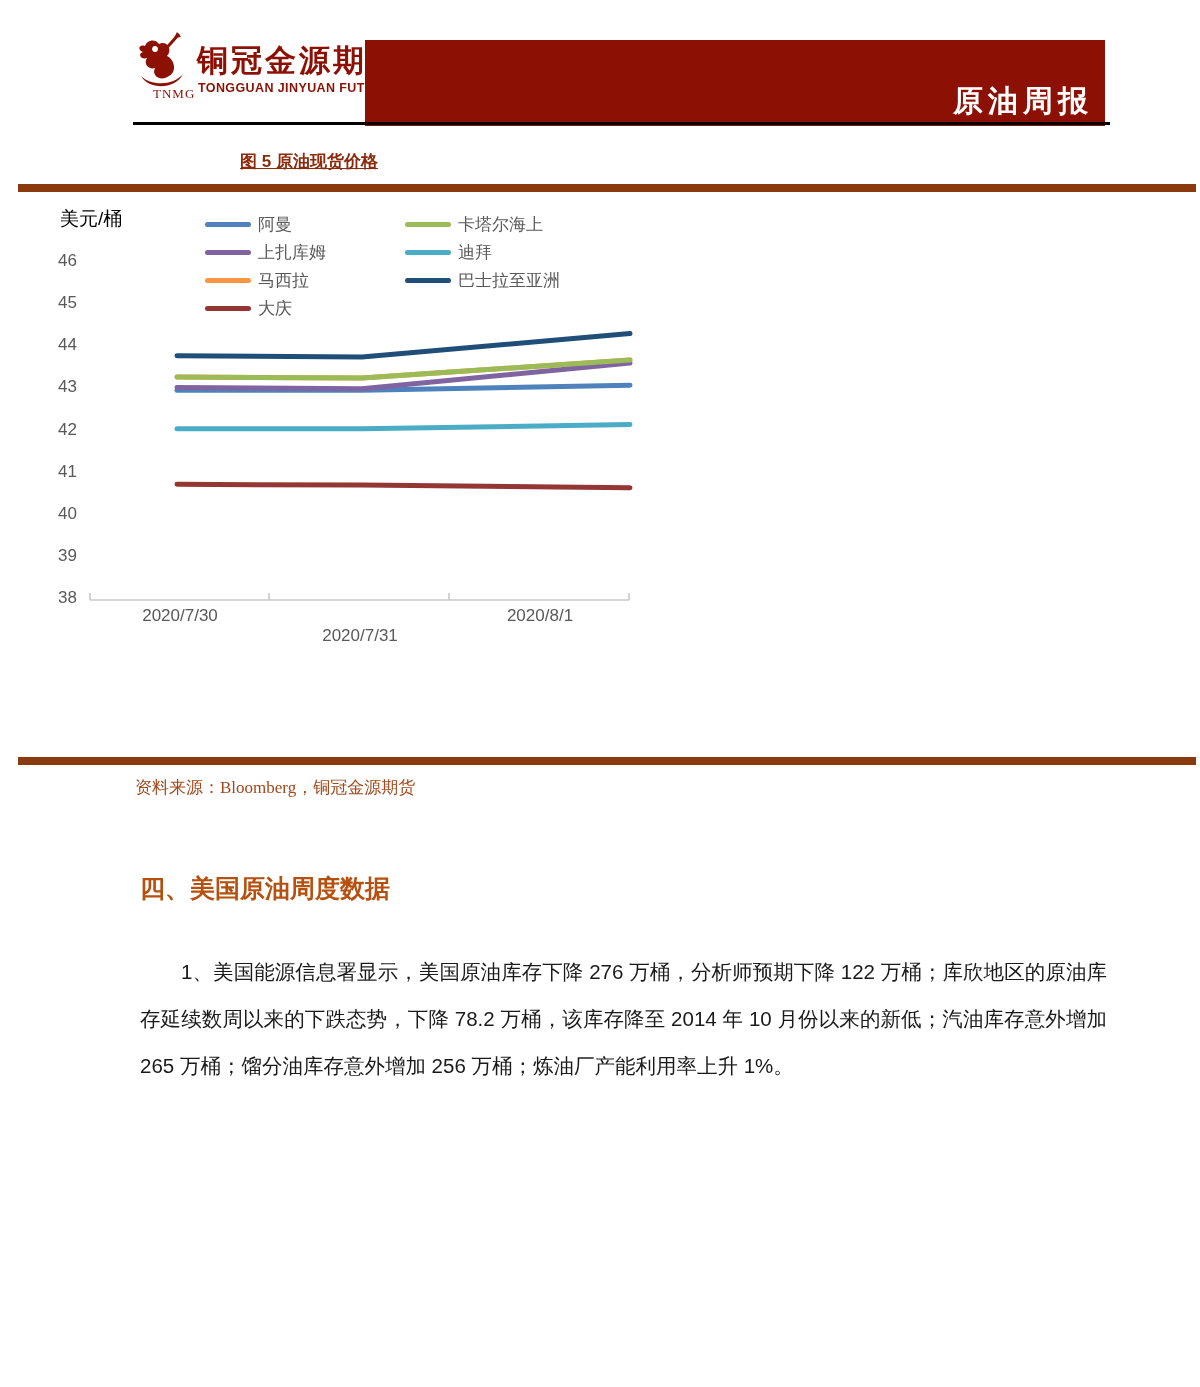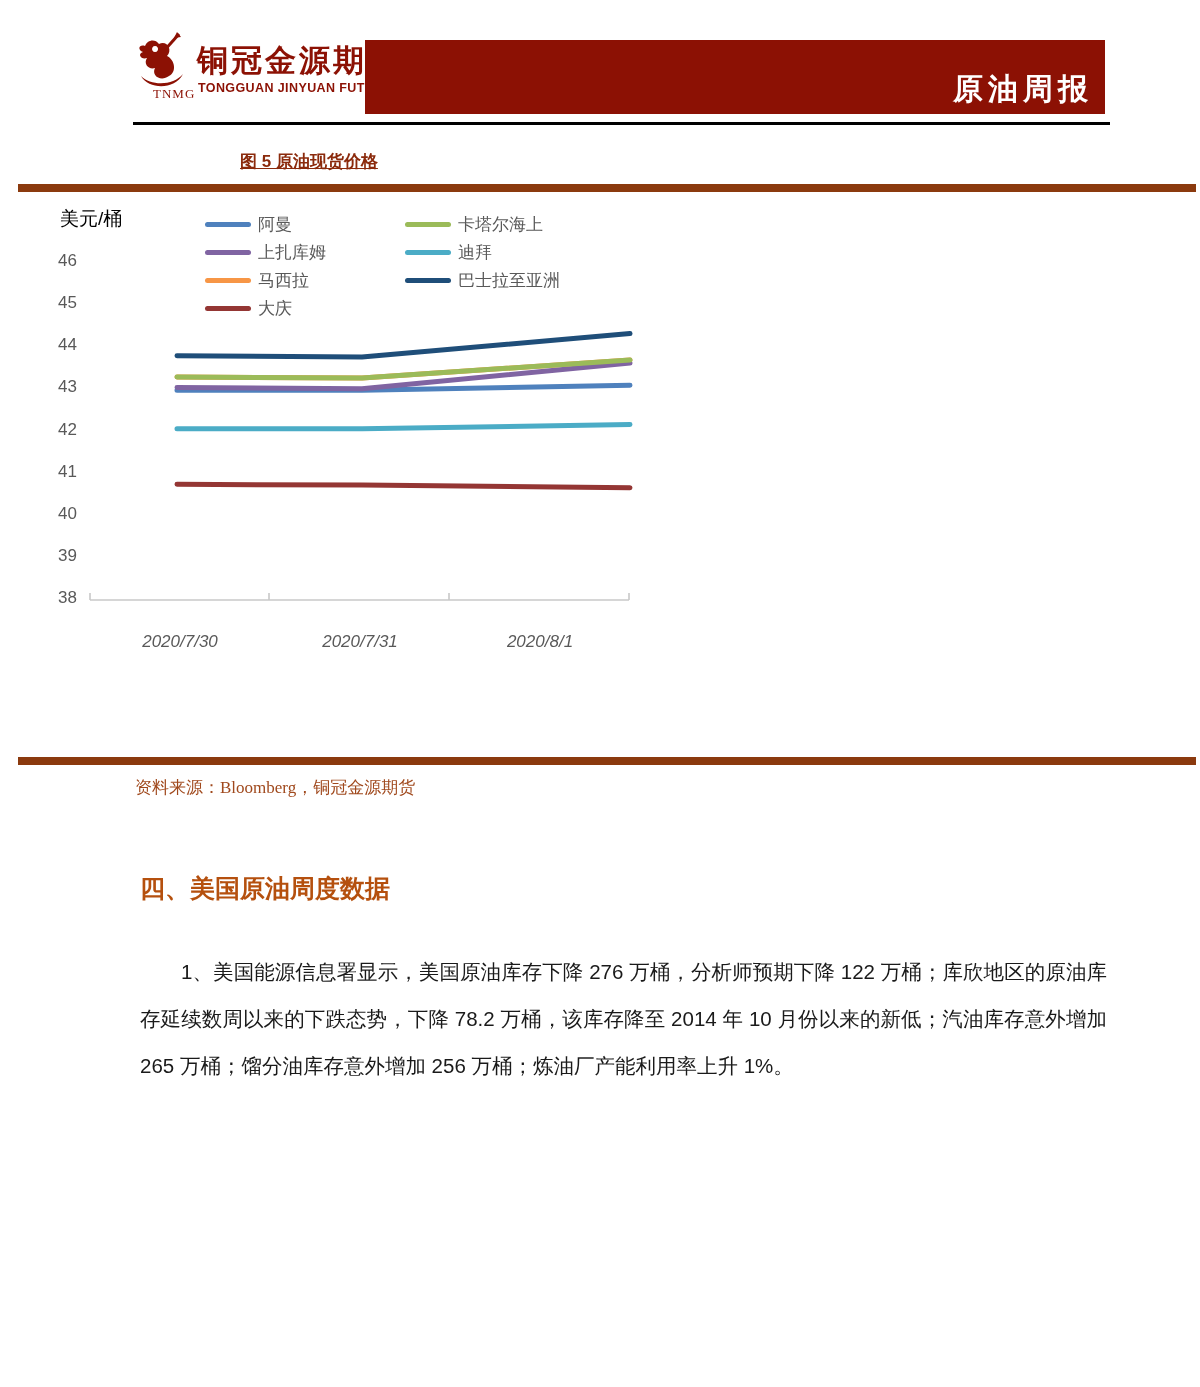--- a/index.html
+++ b/index.html
@@ -8,42 +8,42 @@
 
   
   .logo-block{position:absolute;left:133px;top:28px;width:240px;height:80px;}
   .logo-mark{position:absolute;left:2px;top:2px;width:54px;height:58px;}
   .logo-tnmg{position:absolute;left:20px;top:58px;font-family:"Liberation Serif",serif;
              font-size:13px;color:#8C1104;letter-spacing:1px;}
   .logo-cn{position:absolute;left:64px;top:12px;font-size:31px;font-weight:bold;color:#8C1104;
            letter-spacing:3px;font-family:"Liberation Serif",serif;white-space:nowrap;}
   .logo-en{position:absolute;left:65px;top:53px;font-size:12.5px;font-weight:bold;color:#8C1104;
            letter-spacing:0.4px;white-space:nowrap;}
-  .banner{position:absolute;left:365px;top:40px;width:740px;height:74px;background:#8C1104;}
+  .banner{position:absolute;left:365px;top:40px;width:740px;height:86px;background:#8C1104;}
   .banner-title{position:absolute;right:12px;bottom:4px;color:#fff;font-size:30px;font-weight:bold;
                 letter-spacing:5px;font-family:"Liberation Serif",serif;}
   .black-rule{position:absolute;left:133px;top:122px;width:977px;height:3px;background:#000;}
 
   
   .fig-caption{position:absolute;left:240px;top:150px;font-size:17px;font-weight:bold;color:#8B2A0C;text-decoration:underline;}
   .maroon-rule{position:absolute;left:18px;width:1178px;height:8px;background:#8B3A0E;}
   .rule-top{top:184px;}
   .rule-bottom{top:757px;}
 
   
   .chart{position:absolute;left:55px;top:198px;width:620px;height:450px;}
   .unit-label{position:absolute;left:5px;top:8px;font-size:19px;color:#000;}
   .legend{position:absolute;left:150px;top:12px;display:grid;grid-template-columns:200px 200px;
           grid-auto-rows:28px;grid-auto-flow:row;}
   .legend-item{display:flex;align-items:center;}
   .legend-swatch{display:inline-block;width:46px;height:5px;border-radius:3px;margin-right:7px;flex:0 0 auto;}
   .legend-label{font-size:17px;color:#595959;white-space:nowrap;}
   .ylabel-tick{position:absolute;left:0;width:22px;text-align:right;font-size:17px;color:#595959;line-height:22px;}
   .plot-svg{position:absolute;left:30px;top:0;}
-  .xlabel{position:absolute;width:130px;text-align:center;font-size:17px;color:#595959;top:434px;font-style:italic;}
+  .xlabel{position:absolute;width:130px;text-align:center;font-size:17px;color:#595959;top:408px;}
 
   
   .source-line{position:absolute;left:135px;top:776px;font-size:17px;color:#A0491D;
                font-family:"Liberation Serif",serif;}
   .section-heading{position:absolute;left:140px;top:872px;font-size:25px;font-weight:bold;color:#B5500E;}
   .body-text{position:absolute;left:140px;top:948px;width:967px;font-size:20.5px;line-height:47px;
              color:#1a1a1a;text-align:justify;}
   .body-text p{margin:0;text-indent:2em;}
 </style>
 </head>
@@ -118,21 +118,21 @@
   <div class="ylabel-tick" style="top: 52px;">46</div>
       <div class="ylabel-tick" style="top: 94.13px;">45</div>
       <div class="ylabel-tick" style="top: 136.26px;">44</div>
       <div class="ylabel-tick" style="top: 178.39px;">43</div>
       <div class="ylabel-tick" style="top: 220.52px;">42</div>
       <div class="ylabel-tick" style="top: 262.65px;">41</div>
       <div class="ylabel-tick" style="top: 304.78px;">40</div>
       <div class="ylabel-tick" style="top: 346.91px;">39</div>
       <div class="ylabel-tick" style="top: 389.04px;">38</div>
       <div class="xlabel" style="left: 60px;">2020/7/30</div>
-      <div class="xlabel" style="left: 240px;">2020/7/31</div>
+      <div class="xlabel" style="left: 240px; margin-top: 20px;">2020/7/31</div>
       <div class="xlabel" style="left: 420px;">2020/8/1</div>
     </div>
 
   <div class="maroon-rule rule-bottom"></div>
   <div class="source-line">资料来源：Bloomberg，铜冠金源期货</div>
 
   <div class="section-heading">四、美国原油周度数据</div>
   <div class="body-text">
     <p>1、美国能源信息署显示，美国原油库存下降 276 万桶，分析师预期下降 122 万桶；库欣地区的原油库存延续数周以来的下跌态势，下降 78.2 万桶，该库存降至 2014 年 10 月份以来的新低；汽油库存意外增加 265 万桶；馏分油库存意外增加 256 万桶；炼油厂产能利用率上升 1%。</p>
   </div>

